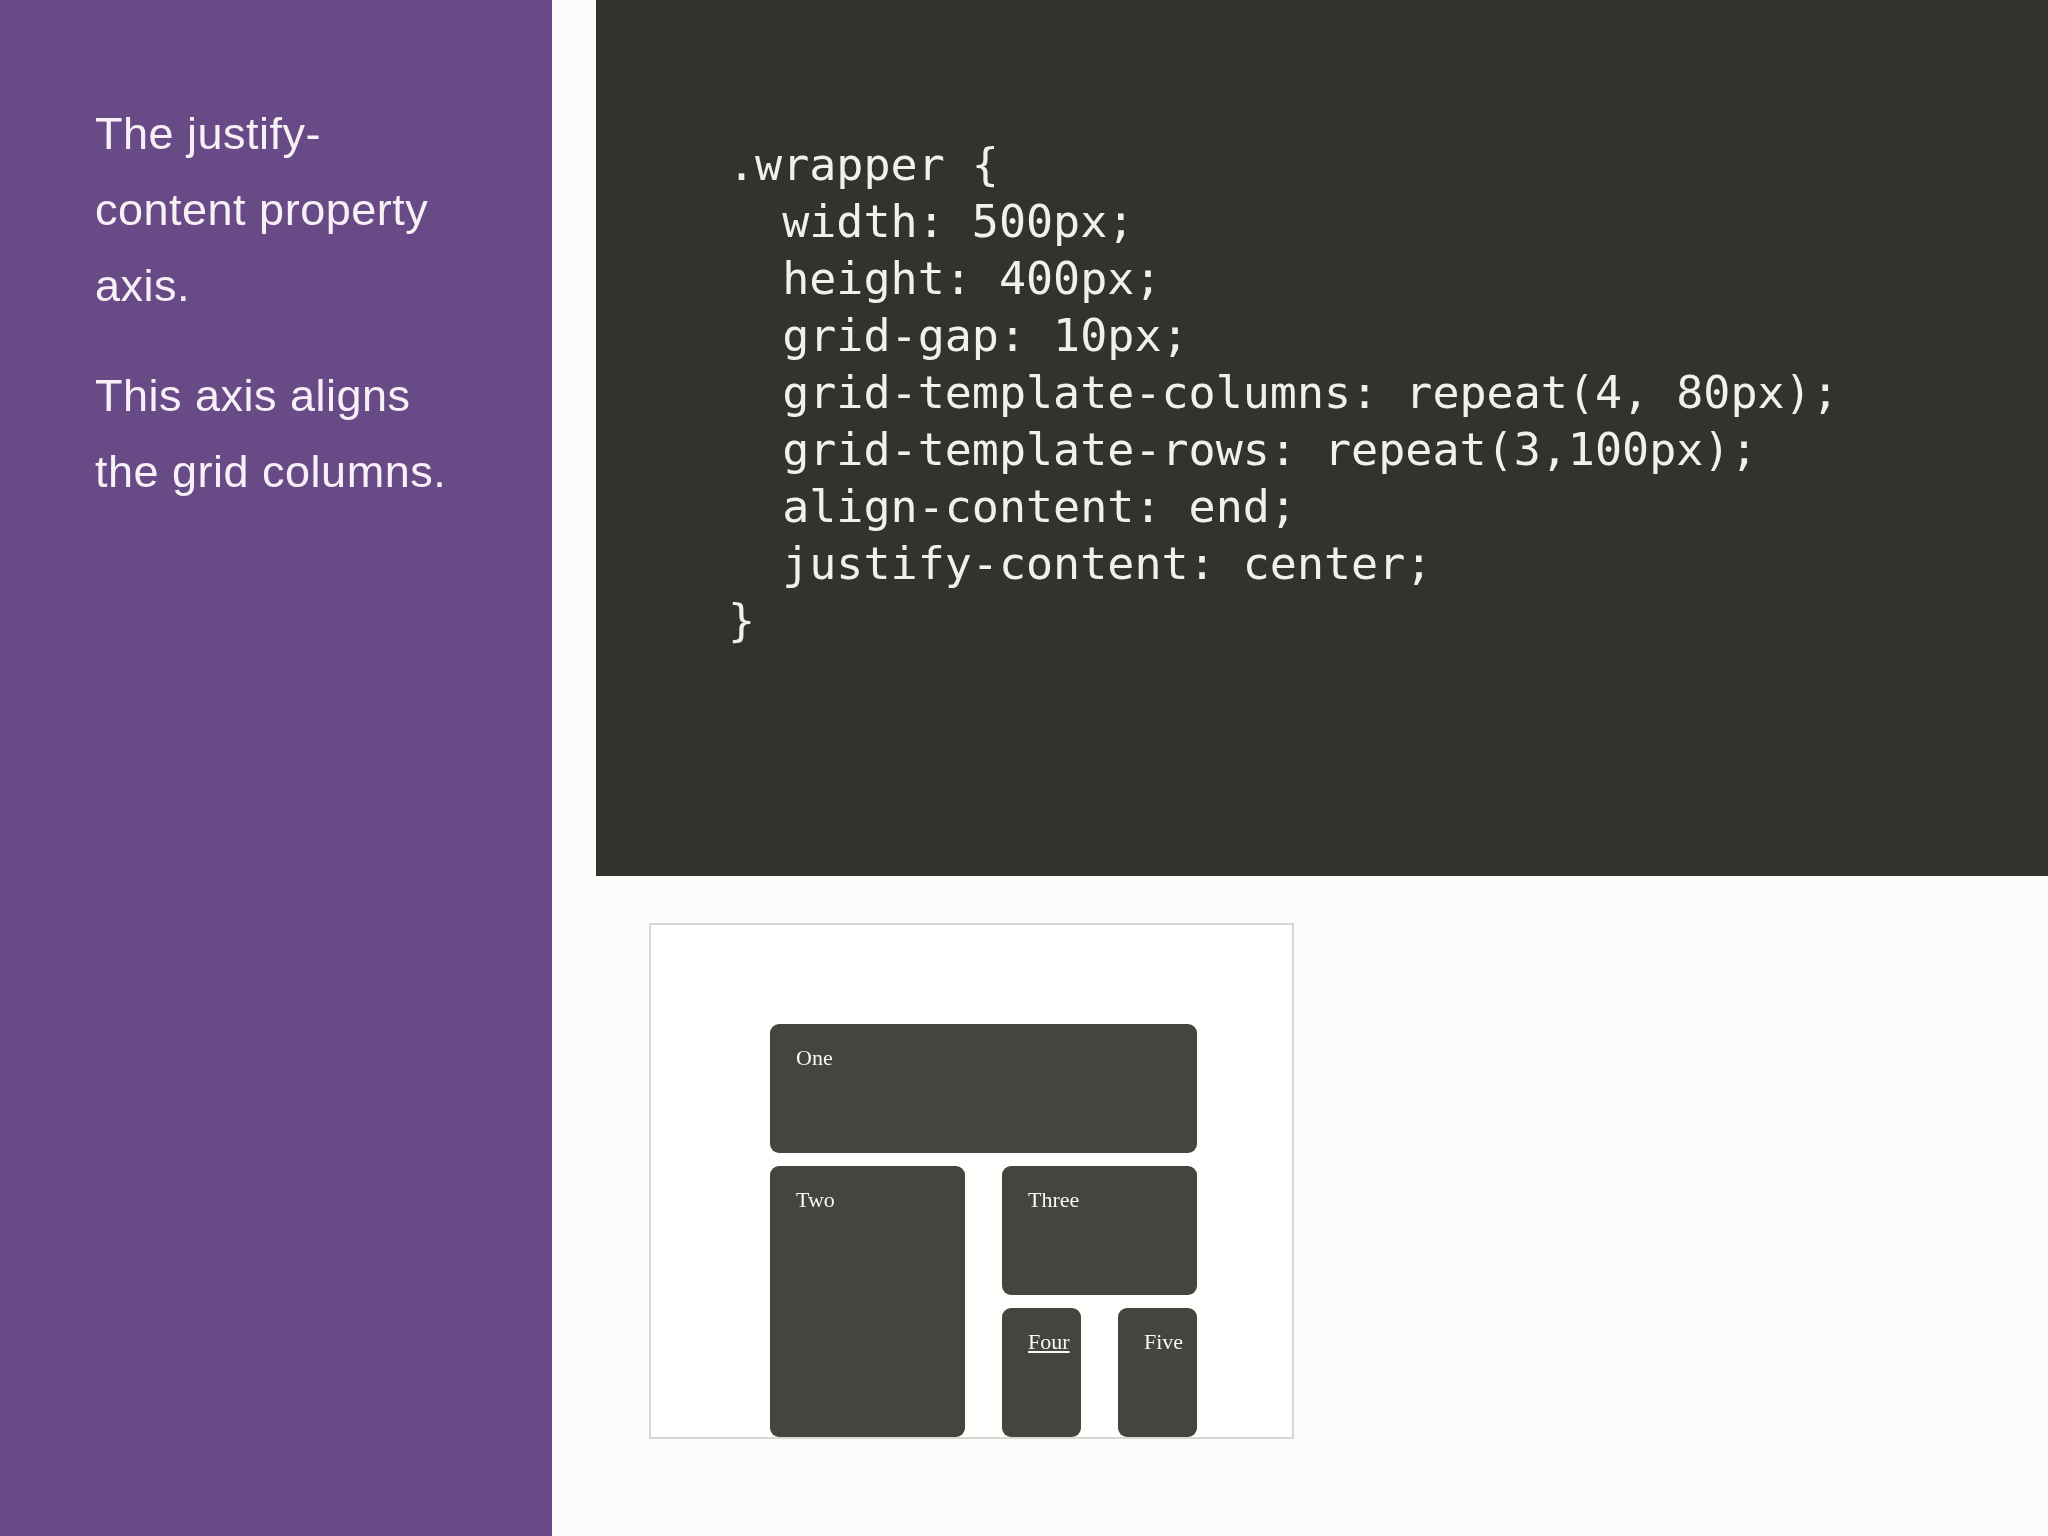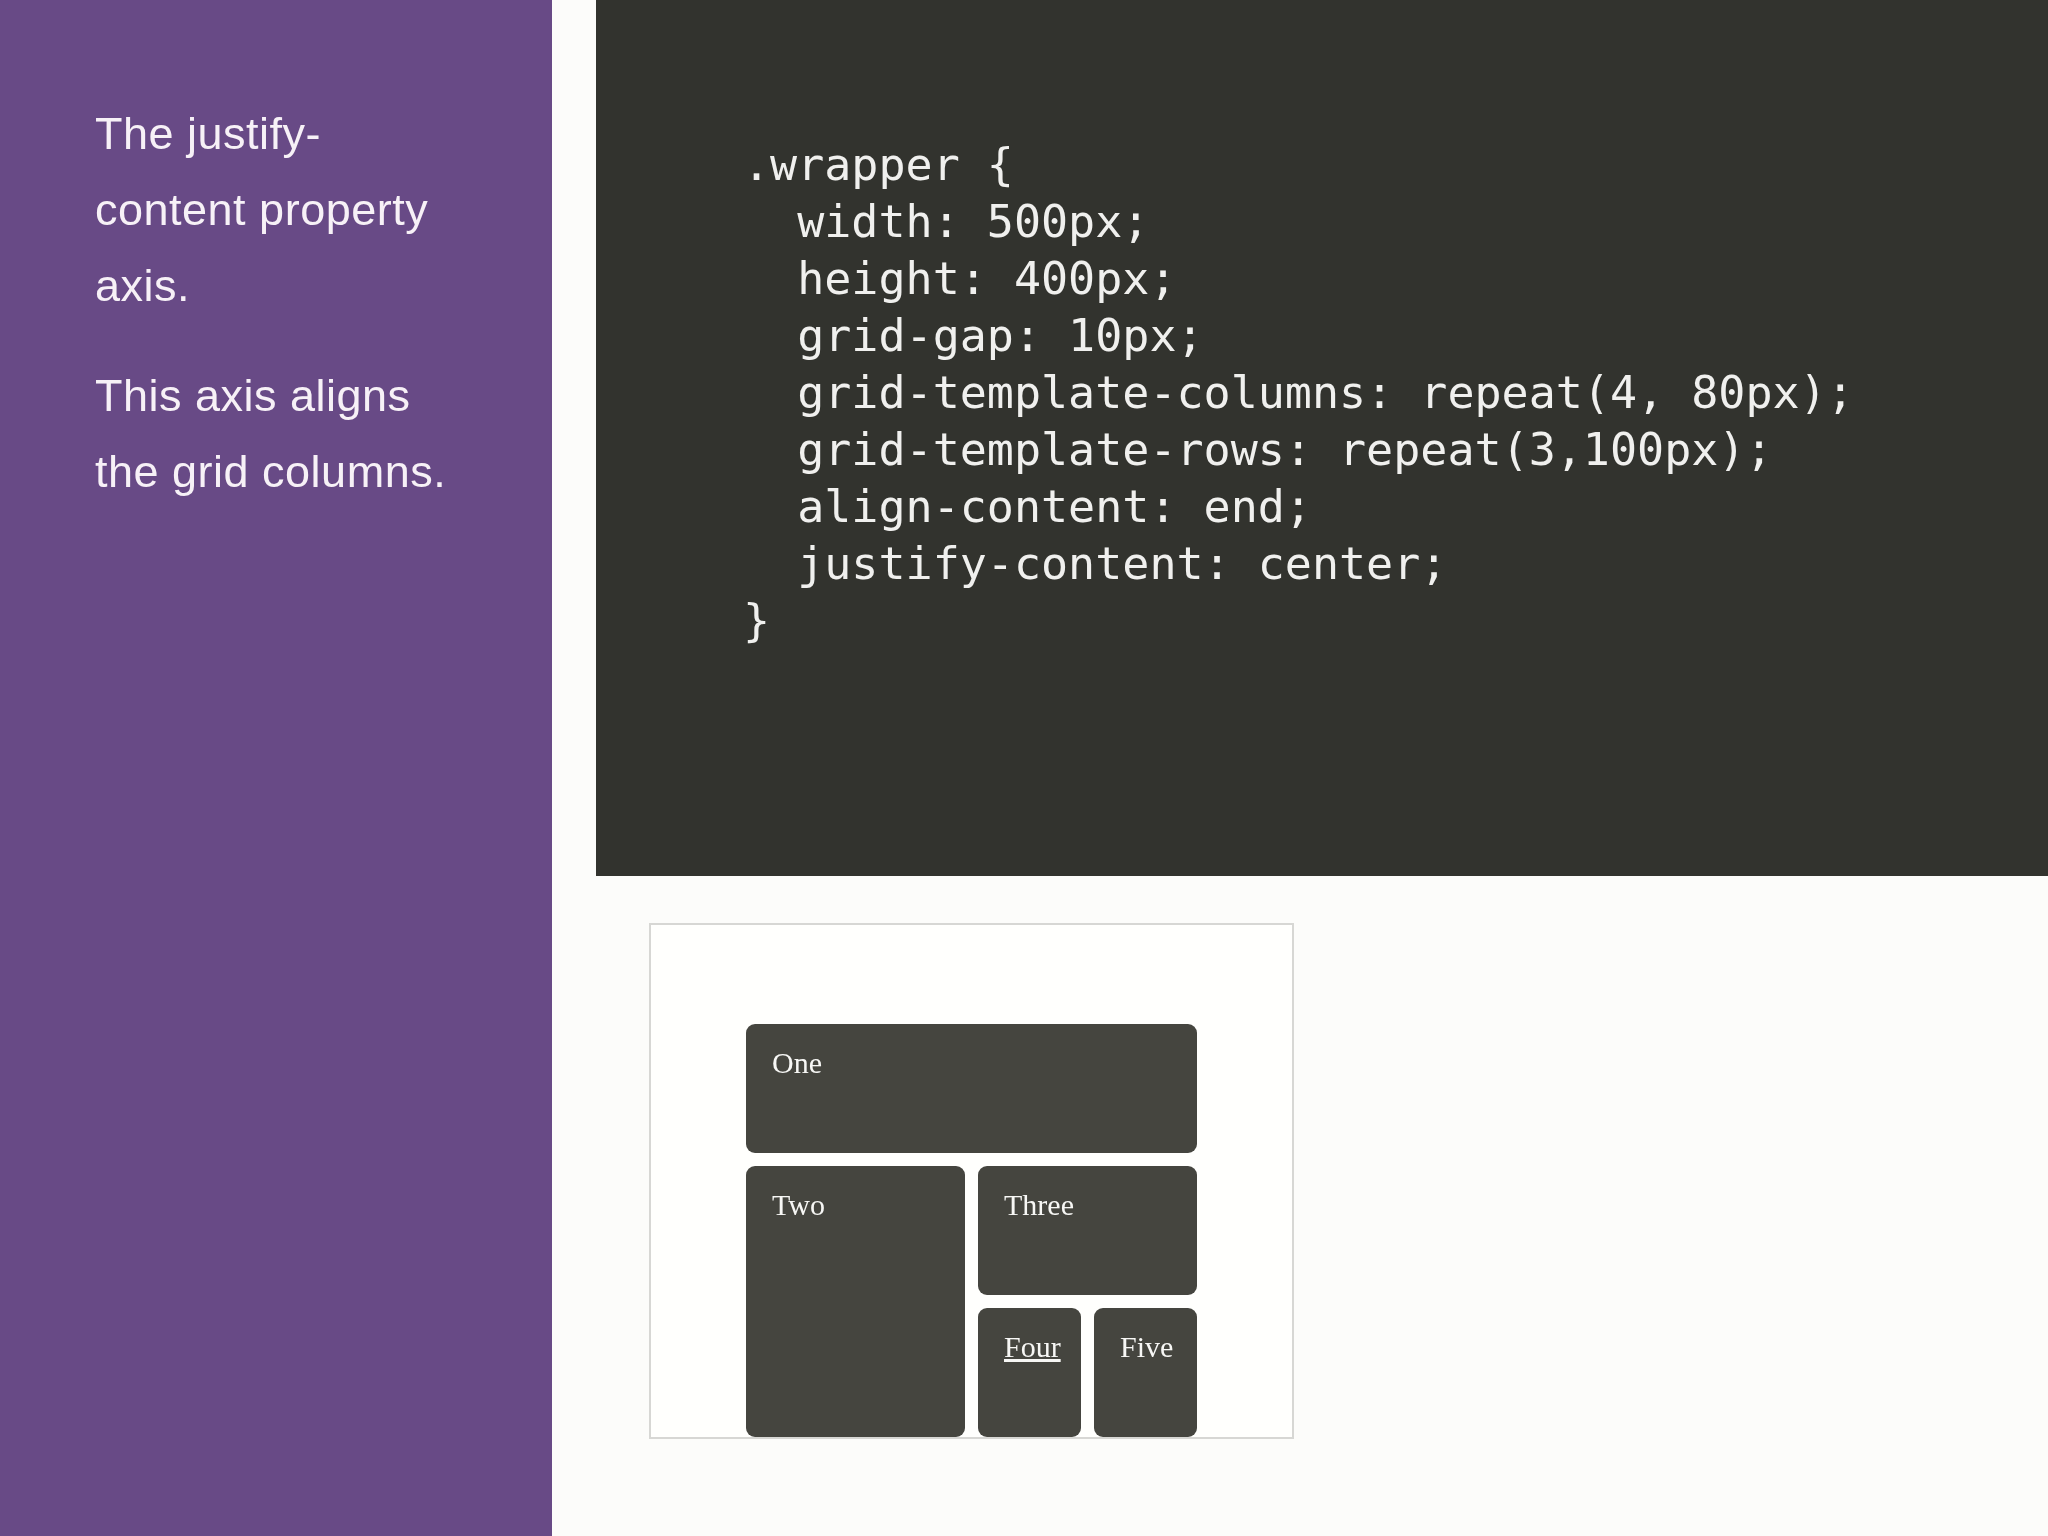--- a/index.html
+++ b/index.html
@@ -40,21 +40,21 @@
 
   
   .code-panel {
     position: absolute;
     left: 596px; top: 0;
     width: 1452px; height: 876px;
     background: #32332e;
   }
   .code {
     position: absolute;
-    left: 147px; top: 136px;
+    left: 132px; top: 136px;
     color: #f0f0ee;
     font-family: "DejaVu Sans Mono", monospace;
     font-size: 45px;
     line-height: 57px;
   }
   .code .code-line {
     white-space: pre;
     height: 57px;
   }
 
@@ -77,24 +77,25 @@
     grid-template-rows: repeat(3, 129px);
     gap: 13px;
     justify-content: center;
     align-content: end;
   }
   .grid-item {
     background: #45453f;
     border-radius: 9px;
     color: #f7f7f5;
     font-family: "Liberation Serif", serif;
-    font-size: 30px;
+    font-size: 22px;
     line-height: 1.25;
     padding: 20px 0 0 26px;
     box-sizing: border-box;
+    margin-left: 24px;
   }
   .item-one   { grid-column: 1 / 5; grid-row: 1; }
   .item-two   { grid-column: 1 / 3; grid-row: 2 / 4; }
   .item-three { grid-column: 3 / 5; grid-row: 2; }
   .item-four  { grid-column: 3; grid-row: 3; text-decoration: underline; }
   .item-five  { grid-column: 4; grid-row: 3; }
 </style>
 </head>
 <body>
 

